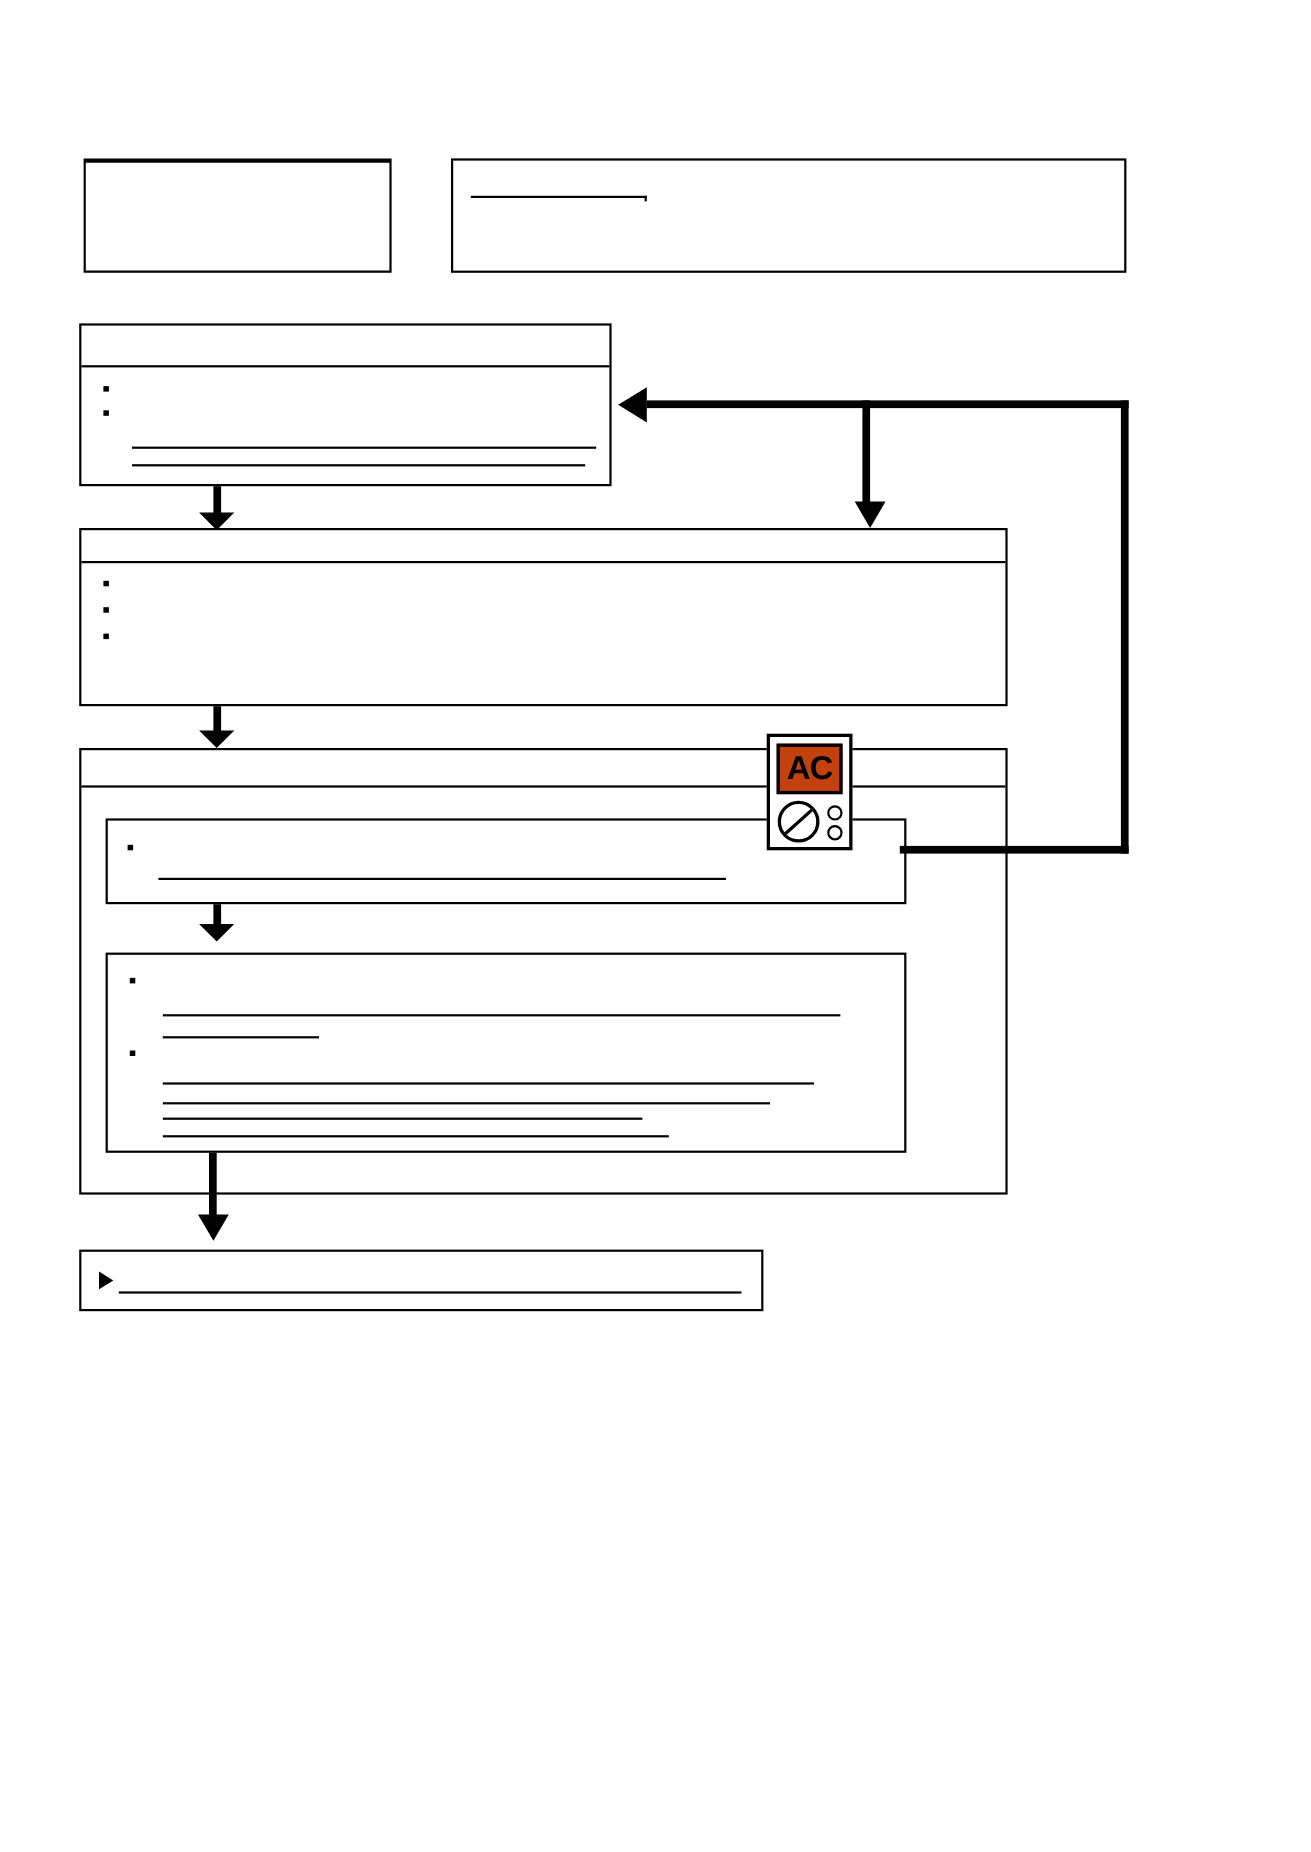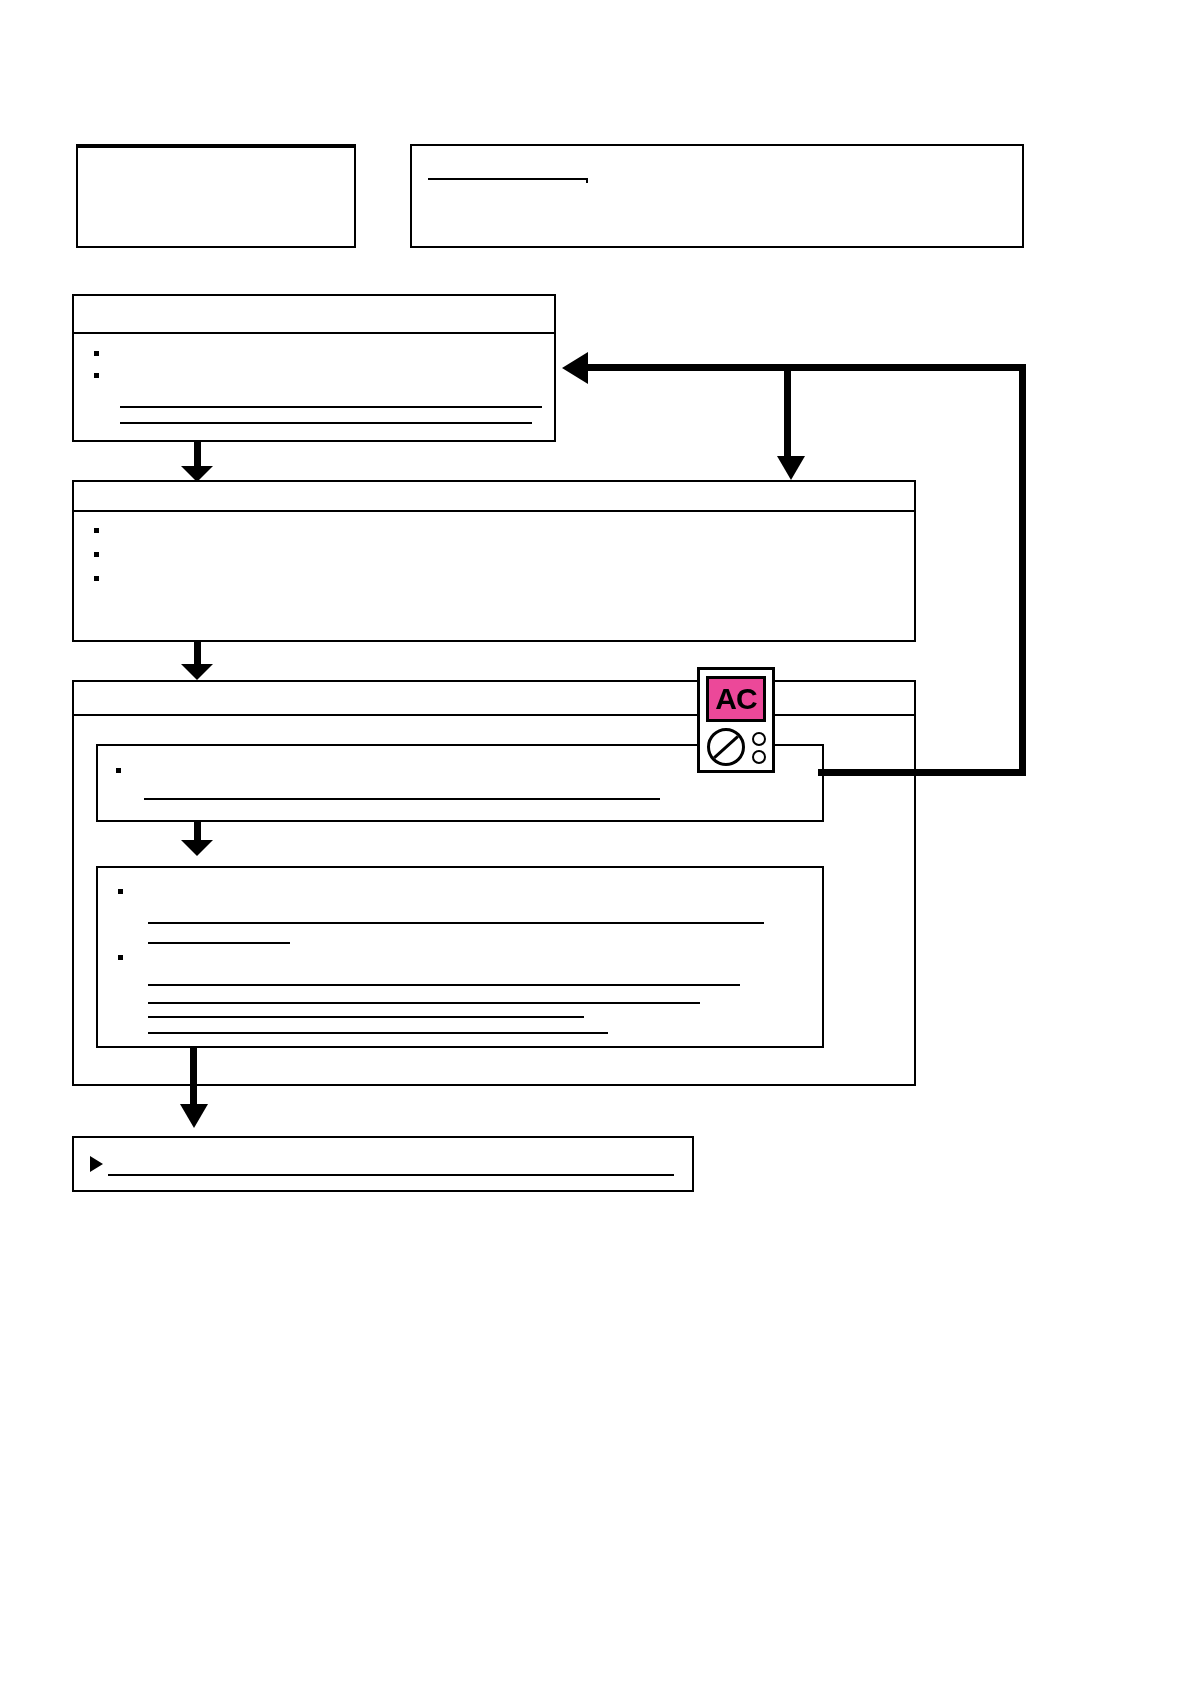--- a/index.html
+++ b/index.html
@@ -103,21 +103,21 @@
     position: absolute;
     box-sizing: border-box;
     border: 3px solid #000000;
     background: #ffffff;
     z-index: 5;
   }
   .meter-screen {
     position: absolute;
     box-sizing: border-box;
     border: 3px solid #000000;
-    background: #ec4899;
+    background: #c2410c;
     display: flex;
     align-items: center;
     justify-content: center;
   }
   .meter-screen span {
     font-family: "Liberation Sans", sans-serif;
     font-weight: bold;
     font-size: 30px;
     line-height: 1;
     letter-spacing: -1px;

